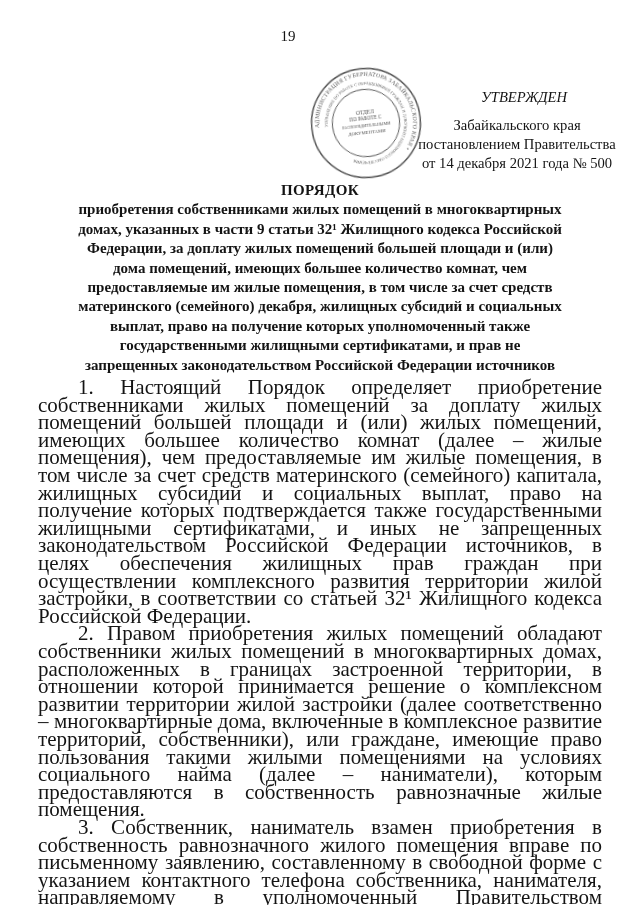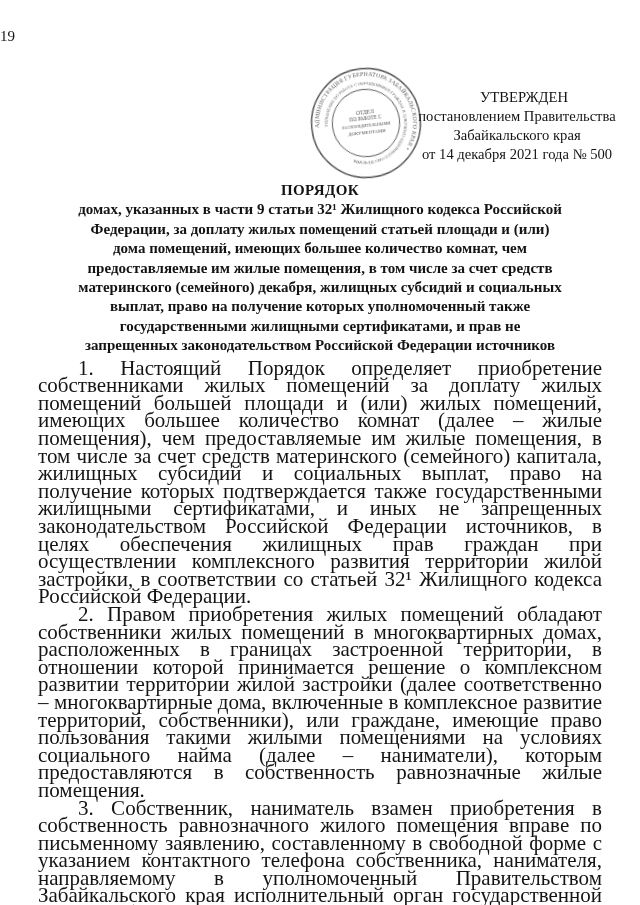--- a/index.html
+++ b/index.html
@@ -4,27 +4,27 @@
 <style>
   html,body{margin:0;padding:0;}
   body{
     width:640px;height:905px;background:#ffffff;
     font-family:"Liberation Serif","DejaVu Serif",serif;
     color:#141414;overflow:hidden;
   }
   .page{position:relative;width:640px;height:905px;background:#fff;}
   .page-number{
     position:absolute;top:28px;left:0;width:576px;
-    text-align:left;font-size:15px;
+    text-align:center;font-size:15px;
   }
   .approval{
     position:absolute;top:88px;left:402px;width:230px;
     text-align:center;font-size:14.6px;line-height:19px;
   }
-  .approval .approved{text-indent:14px;}
+  .approval .approved{margin-bottom:9px;text-indent:14px;font-style:italic;}
   .stamp{
     position:absolute;top:66px;left:309px;width:114px;height:114px;
     transform:rotate(-6deg);opacity:.83;filter:blur(.35px);
     pointer-events:none;
   }
   .doc-title{
     padding-top:181px;width:640px;text-align:center;
     font-weight:bold;font-size:15px;line-height:19.4px;
   }
   .doc-title .heading{letter-spacing:.4px;}
@@ -57,29 +57,30 @@
       </text>
       <text x="55" y="46" text-anchor="middle" font-size="5.4" fill="#2f2f2f" font-family="Liberation Serif, serif">ОТДЕЛ</text>
       <text x="55" y="52.5" text-anchor="middle" font-size="5" fill="#2f2f2f" font-family="Liberation Serif, serif">ПО РАБОТЕ С</text>
       <text x="55" y="59" text-anchor="middle" font-size="4.1" fill="#2f2f2f" font-family="Liberation Serif, serif">РАСПОРЯДИТЕЛЬНЫМИ</text>
       <text x="55" y="65.5" text-anchor="middle" font-size="4.6" fill="#2f2f2f" font-family="Liberation Serif, serif">ДОКУМЕНТАМИ</text>
     </svg>
   </div>
 
   <div class="approval">
     <div class="approved">УТВЕРЖДЕН</div>
+    <div>Забайкальского края</div>
     <div>постановлением Правительства</div>
-    <div>Забайкальского края</div>
     <div>от 14 декабря 2021 года № 500</div>
   </div>
 
   <div class="doc-title">
     <div class="heading">ПОРЯДОК</div>
+    <div>приобретения собственниками жилых помещений в многоквартирных</div>
     <div>домах, указанных в части 9 статьи 32¹ Жилищного кодекса Российской</div>
-    <div>Федерации, за доплату жилых помещений статьей площади и (или)</div>
+    <div>Федерации, за доплату жилых помещений большей площади и (или)</div>
     <div>дома помещений, имеющих большее количество комнат, чем</div>
     <div>предоставляемые им жилые помещения, в том числе за счет средств</div>
     <div>материнского (семейного) декабря, жилищных субсидий и социальных</div>
     <div>выплат, право на получение которых уполномоченный также</div>
     <div>государственными жилищными сертификатами, и прав не</div>
     <div>запрещенных законодательством Российской Федерации источников</div>
   </div>
 
   <div class="body-text">
     <p>1. Настоящий Порядок определяет приобретение собственниками жилых помещений за доплату жилых помещений большей площади и (или) жилых помещений, имеющих большее количество комнат (далее – жилые помещения), чем предоставляемые им жилые помещения, в том числе за счет средств материнского (семейного) капитала, жилищных субсидий и социальных выплат, право на получение которых подтверждается также государственными жилищными сертификатами, и иных не запрещенных законодательством Российской Федерации источников, в целях обеспечения жилищных прав граждан при осуществлении комплексного развития территории жилой застройки, в соответствии со статьей 32¹ Жилищного кодекса Российской Федерации.</p>

